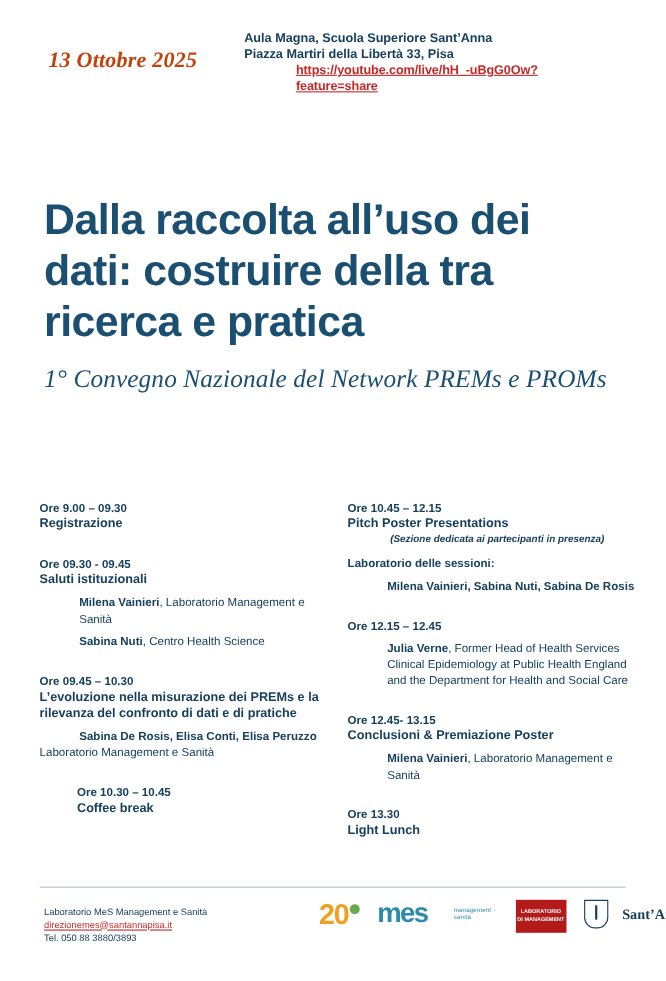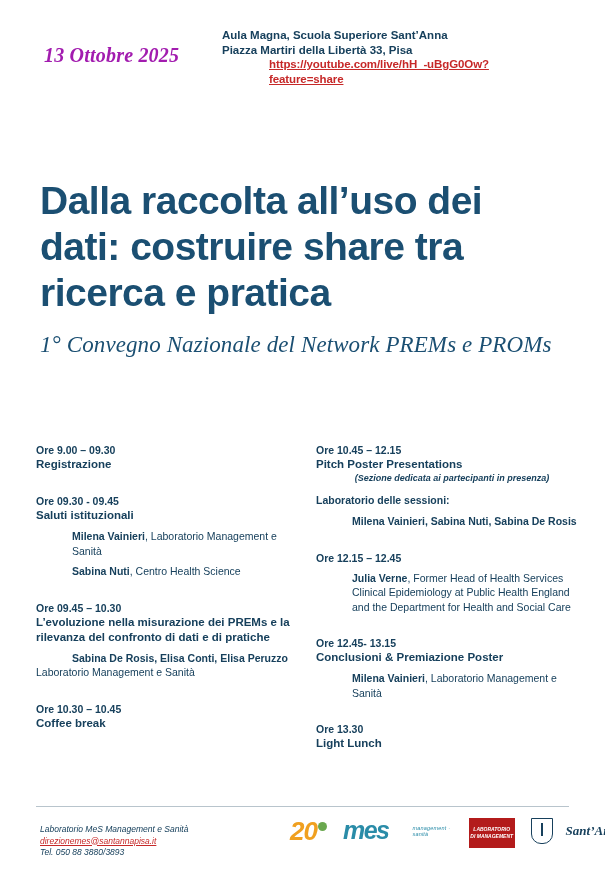--- a/index.html
+++ b/index.html
@@ -31,21 +31,21 @@
     height: 60px;
   }
   .date {
     position: absolute;
     left: 44px;
     top: 16px;
     font-family: "Liberation Serif", serif;
     font-style: italic;
     font-weight: bold;
     font-size: 20px;
-    color: #a21caf;
+    color: #c2410c;
     letter-spacing: 0.2px;
   }
   .venue {
     position: absolute;
     left: 222px;
     top: 0px;
     width: 340px;
     font-size: 11.5px;
     font-weight: bold;
     line-height: 14.5px;
@@ -87,21 +87,21 @@
   
   .program {
     position: absolute;
     top: 443px;
     left: 0;
     width: 605px;
     height: 320px;
   }
   .col {
     position: absolute;
-    top: 0;
+    top: 12px;
     width: 272px;
   }
   .col-left { left: 36px; }
   .col-right { left: 316px; }
 
   .entry { margin-bottom: 12px; }
   .entry.gap-lg { margin-bottom: 22px; }
 
   .time {
     font-size: 10.5px;
@@ -152,21 +152,20 @@
     width: 533px;
     height: 1px;
     background: #b8c4cc;
   }
   .footer {
     position: absolute;
     left: 0;
     top: 812px;
     width: 605px;
     height: 70px;
-    font-style: italic;
   }
   .footer-text {
     position: absolute;
     left: 40px;
     top: 12px;
     font-size: 8.5px;
     line-height: 11.5px;
     color: #17405c;
   }
   .footer-text .mail {
@@ -273,21 +272,21 @@
     <div class="venue">
       <div>Aula Magna, Scuola Superiore Sant’Anna</div>
       <div>Piazza Martiri della Libertà 33, Pisa</div>
       <a class="link" href="#">https://youtube.com/live/hH_-uBgG0Ow?feature=share</a>
     </div>
   </div>
 
   <div class="title-block">
     <div class="title">
       <div>Dalla raccolta all’uso dei</div>
-      <div>dati: costruire share tra</div>
+      <div>dati: costruire della tra</div>
       <div>ricerca e pratica</div>
     </div>
     <div class="subtitle">1° Convegno Nazionale del Network PREMs e PROMs</div>
   </div>
 
   <div class="program">
 
     <div class="col col-left">
 
       <div class="entry gap-lg">
@@ -308,21 +307,21 @@
 
       <div class="entry gap-lg">
         <div class="time">Ore 09.45 – 10.30</div>
         <div class="heading">L’evoluzione nella misurazione dei PREMs e la rilevanza del confronto di dati e di pratiche</div>
         <div class="people">
           <div><b>Sabina De Rosis, Elisa Conti, Elisa Peruzzo</b></div>
         </div>
         <div class="affil">Laboratorio Management e Sanità</div>
       </div>
 
-      <div class="entry" style="margin-top:18px;">
+      <div class="entry" style="margin-top:18px;margin-left:34px;">
         <div class="time">Ore 10.30 – 10.45</div>
         <div class="heading">Coffee break</div>
       </div>
 
     </div>
 
     <div class="col col-right">
 
       <div class="entry gap-lg">
         <div class="time">Ore 10.45 – 12.15</div>

